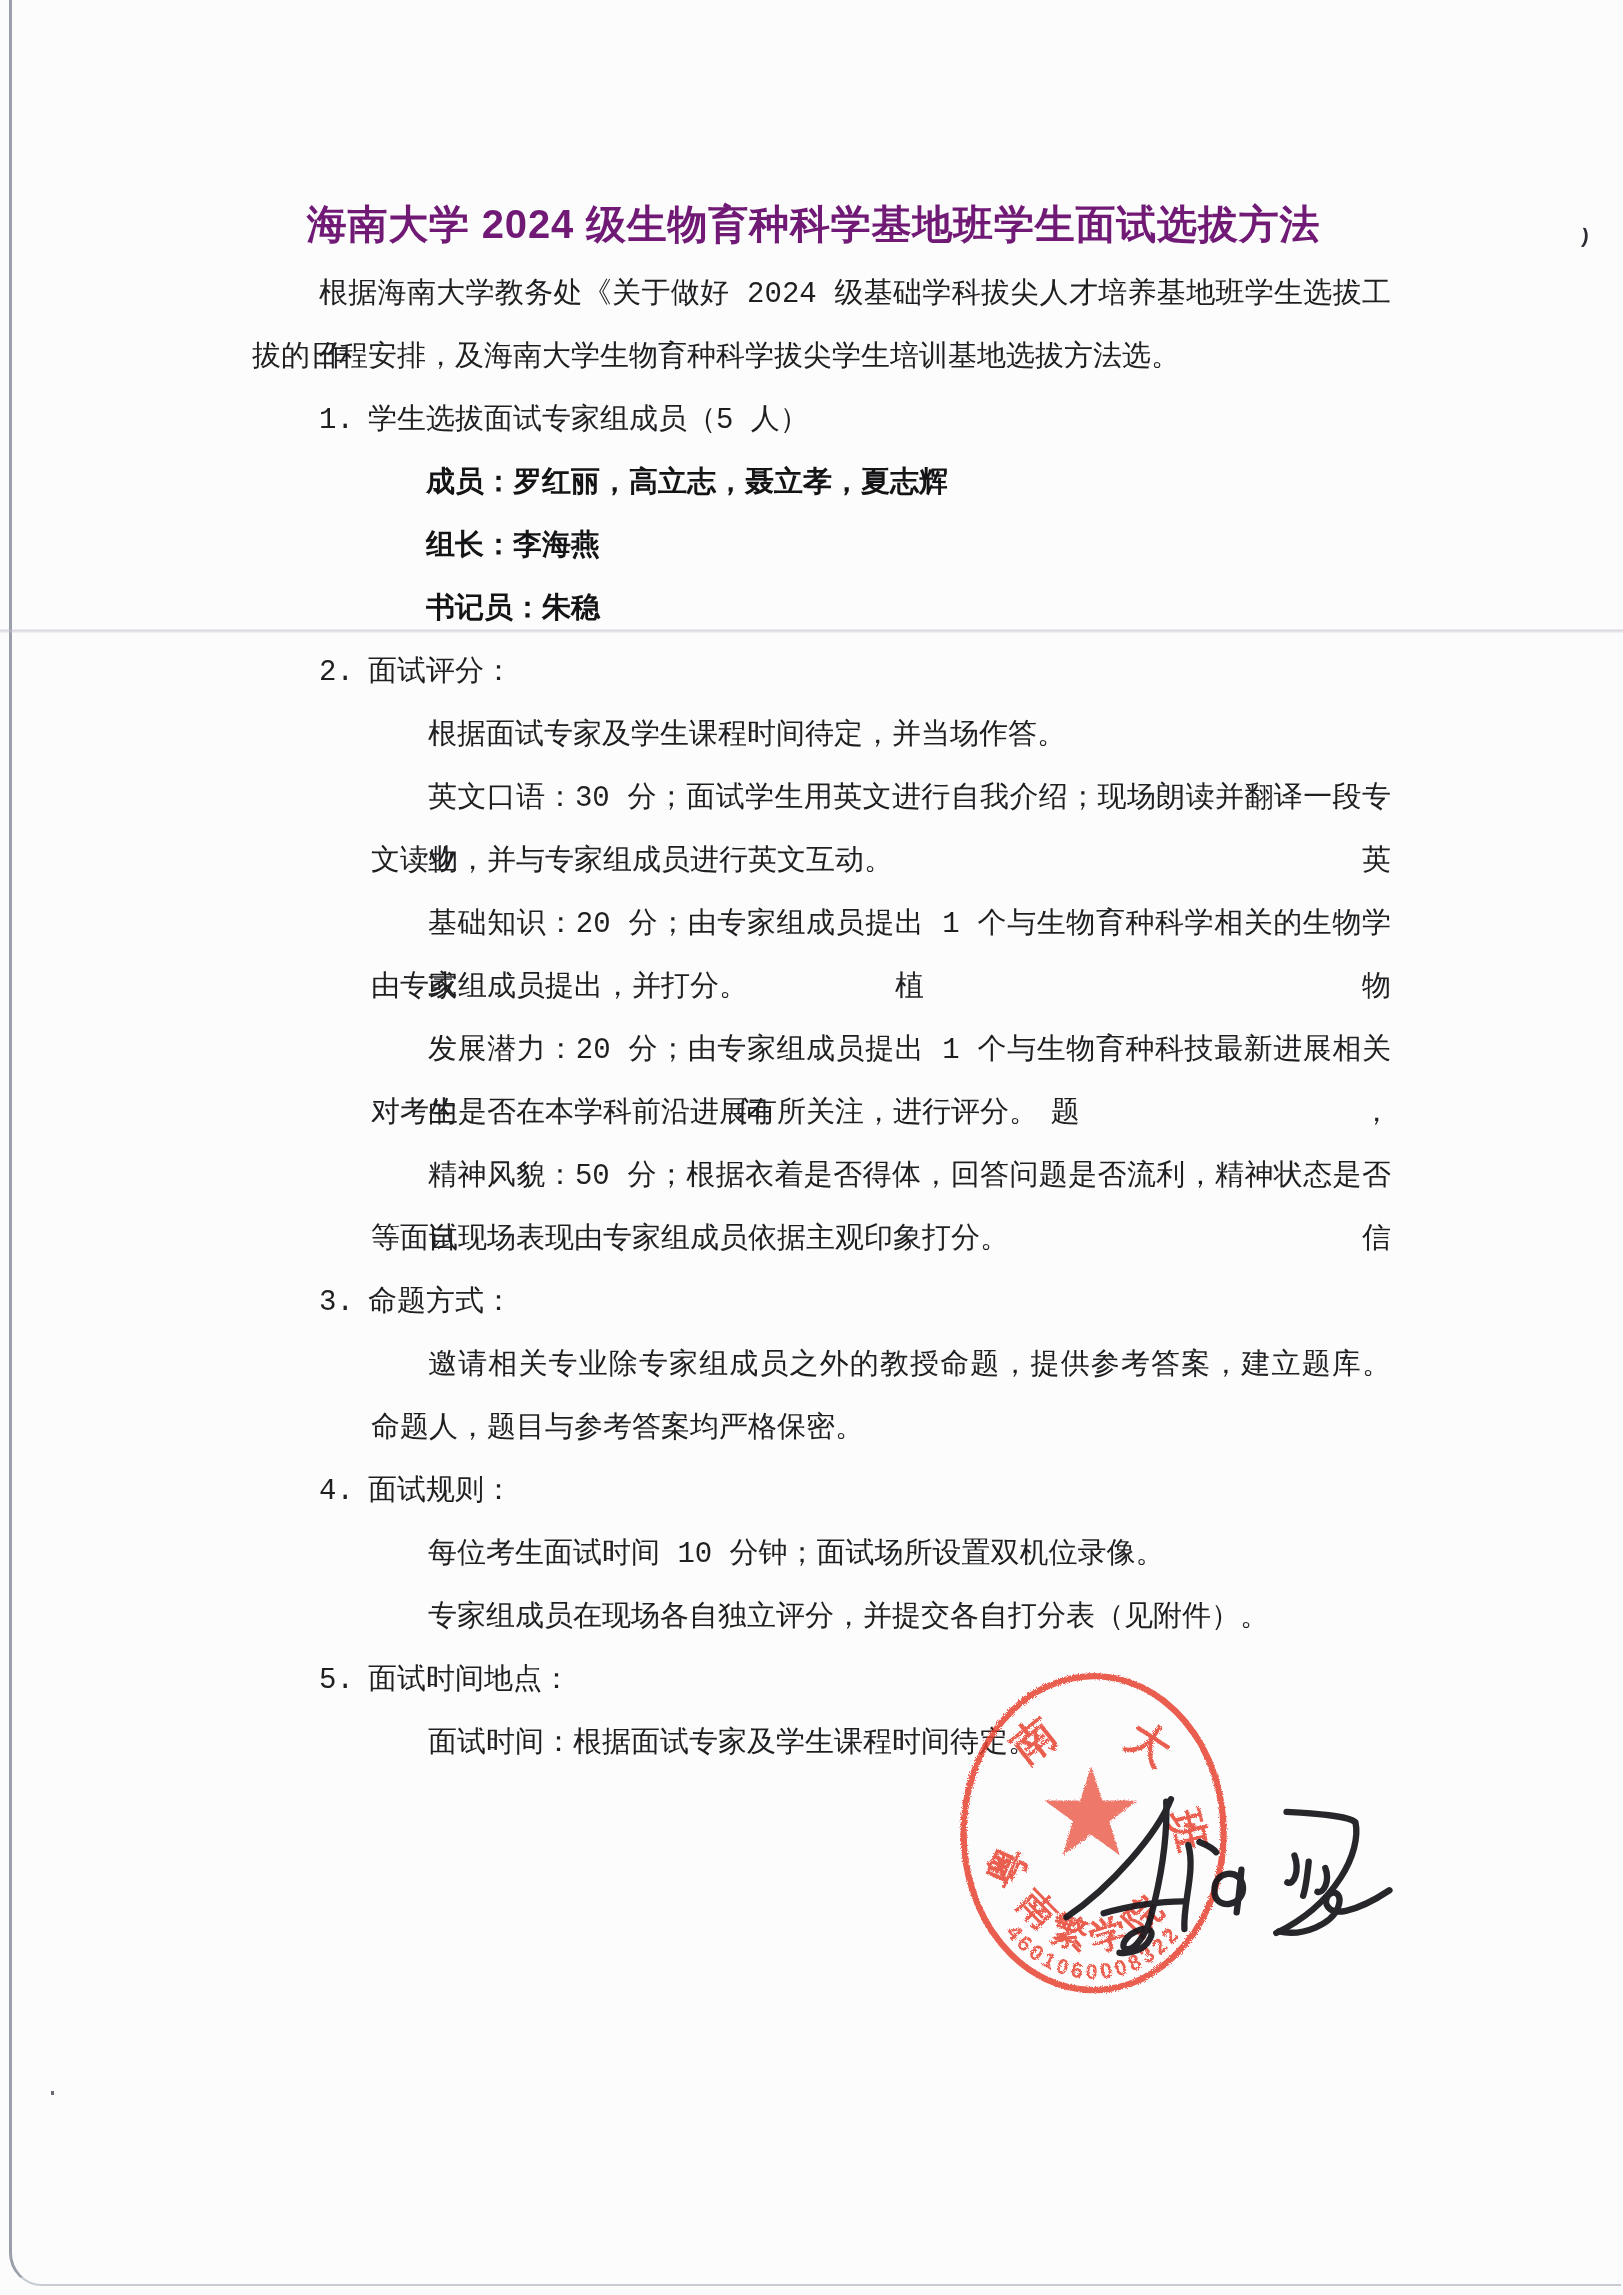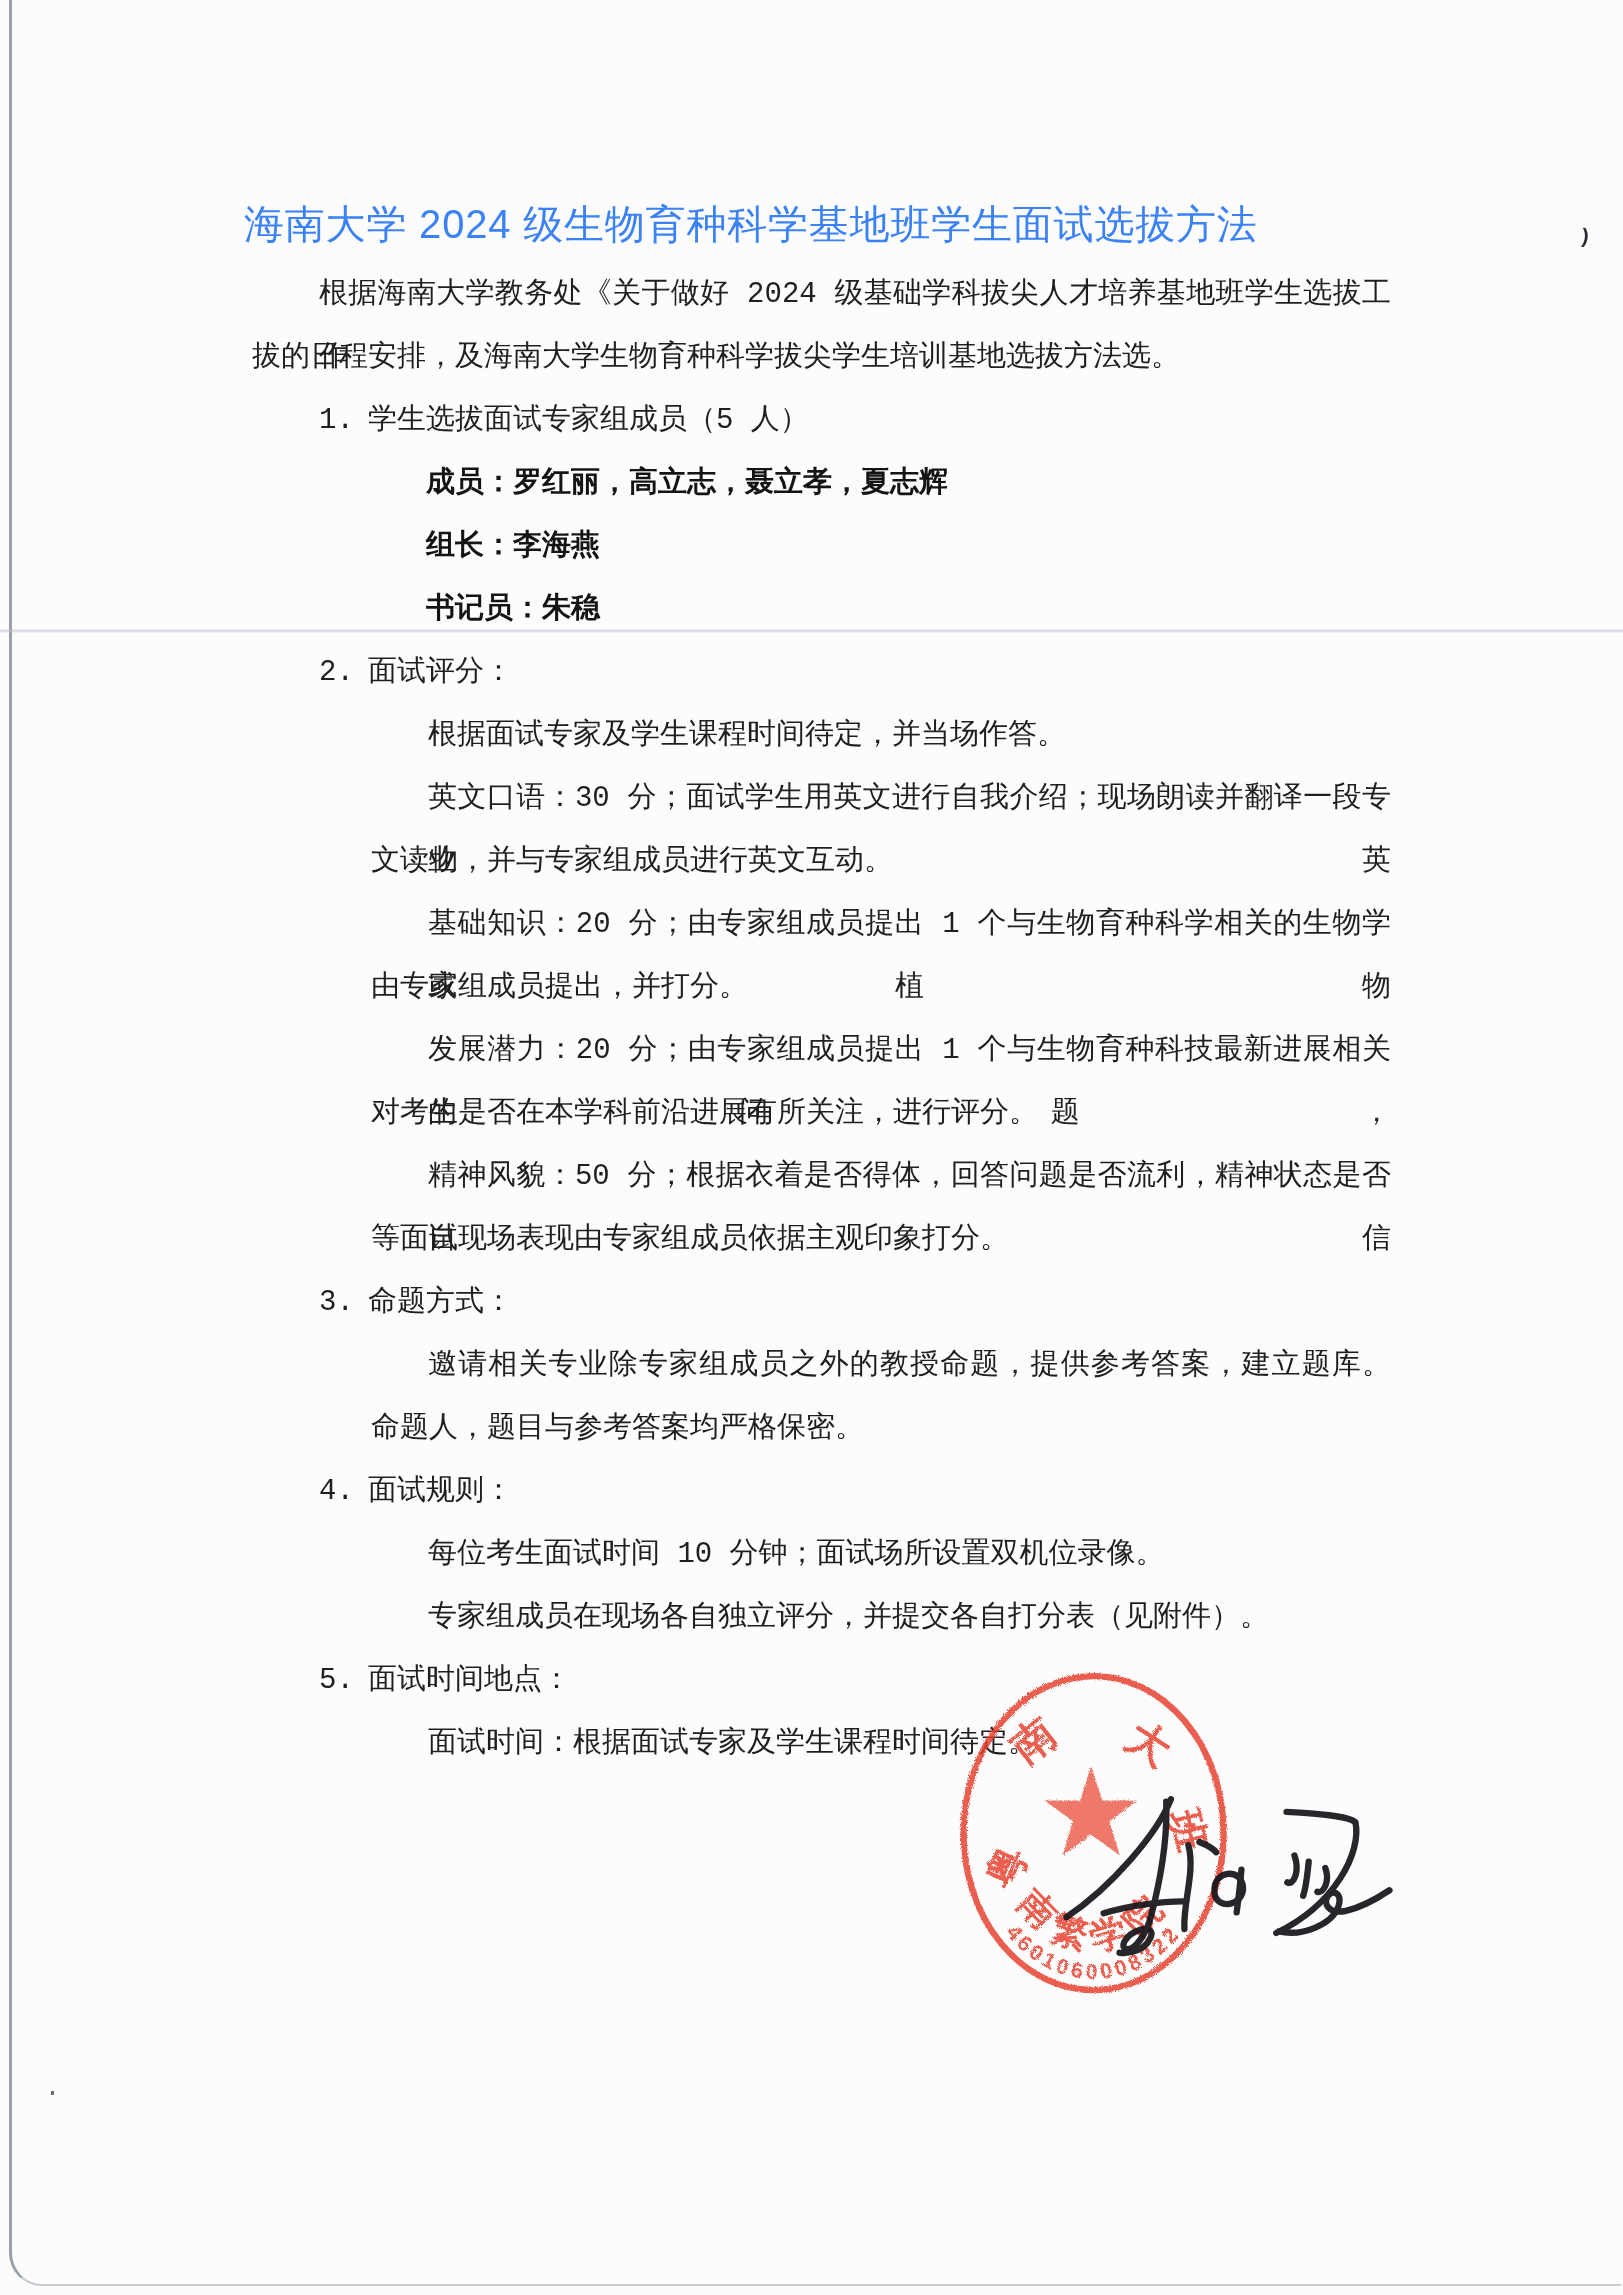--- a/index.html
+++ b/index.html
@@ -22,22 +22,22 @@
     background:linear-gradient(to bottom,rgba(197,190,206,.15),rgba(197,190,206,.6) 40%,rgba(197,190,206,.12));
   }
   .stray-mark{
     position:absolute;left:1582px;top:224px;
     font-size:20.6px;font-weight:bold;color:#2c2c34;transform:rotate(6deg);
   }
   .speck{position:absolute;left:51px;top:2091px;width:3.2px;height:4px;background:#6a6a72;}
 
   .doc-title{
     position:absolute;left:244px;top:200px;width:1139px;height:49px;
-    font-size:40px;font-weight:400;line-height:49px;
-    letter-spacing:0.8px;color:#3b82f6;white-space:nowrap;
+    text-align:center;font-size:40px;font-weight:700;line-height:49px;
+    letter-spacing:0.8px;color:#701a75;white-space:nowrap;
   }
   .doc-body{
     position:absolute;left:252px;top:263px;width:1139px;
     font-size:29px;line-height:63px;color:#1f1f22;font-family:Liberation Mono, monospace;
   }
   .line{height:63px;white-space:nowrap;}
   .line.just{white-space:normal;text-align:justify;text-align-last:justify;}
   .intro-first{padding-left:67px;}
   .intro{padding-left:0;}
   .item{padding-left:67px;}

